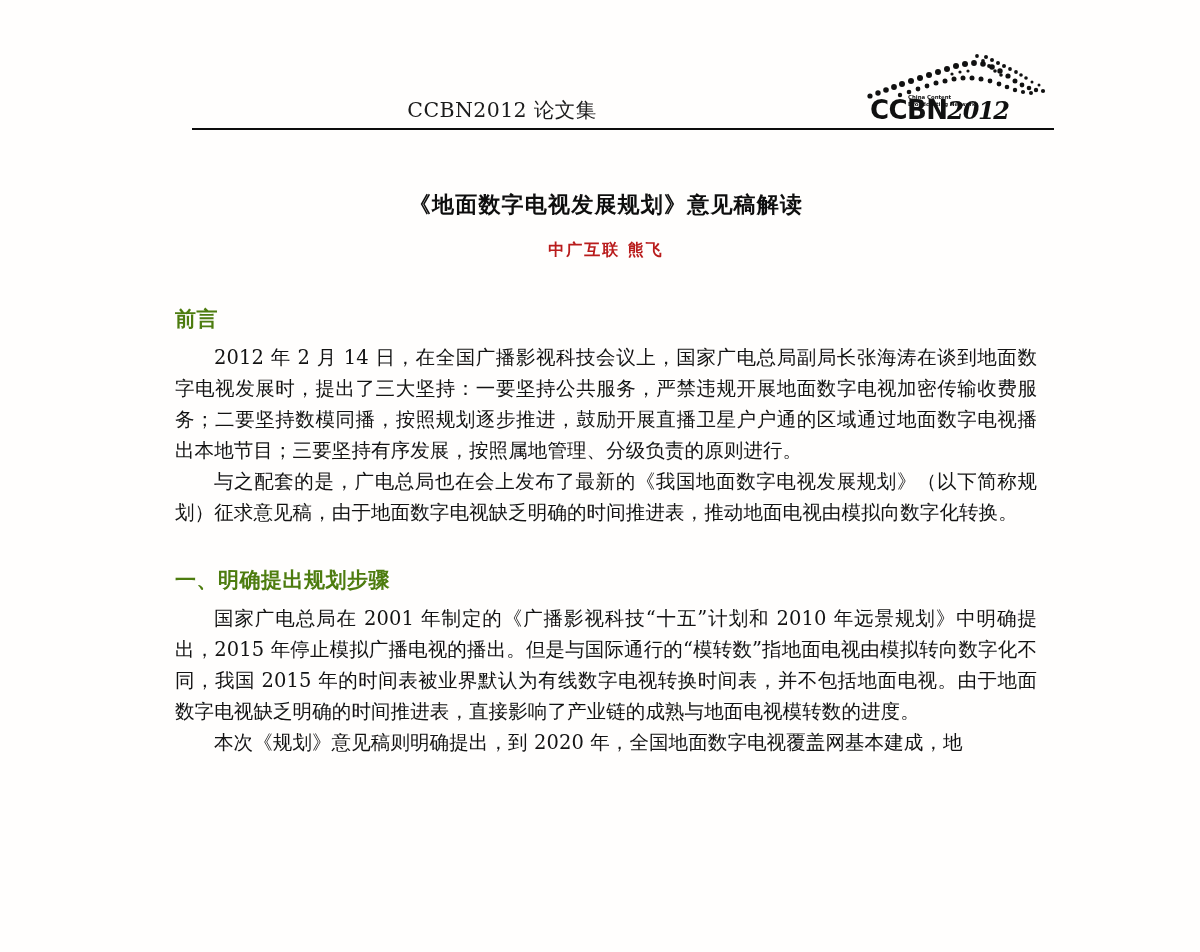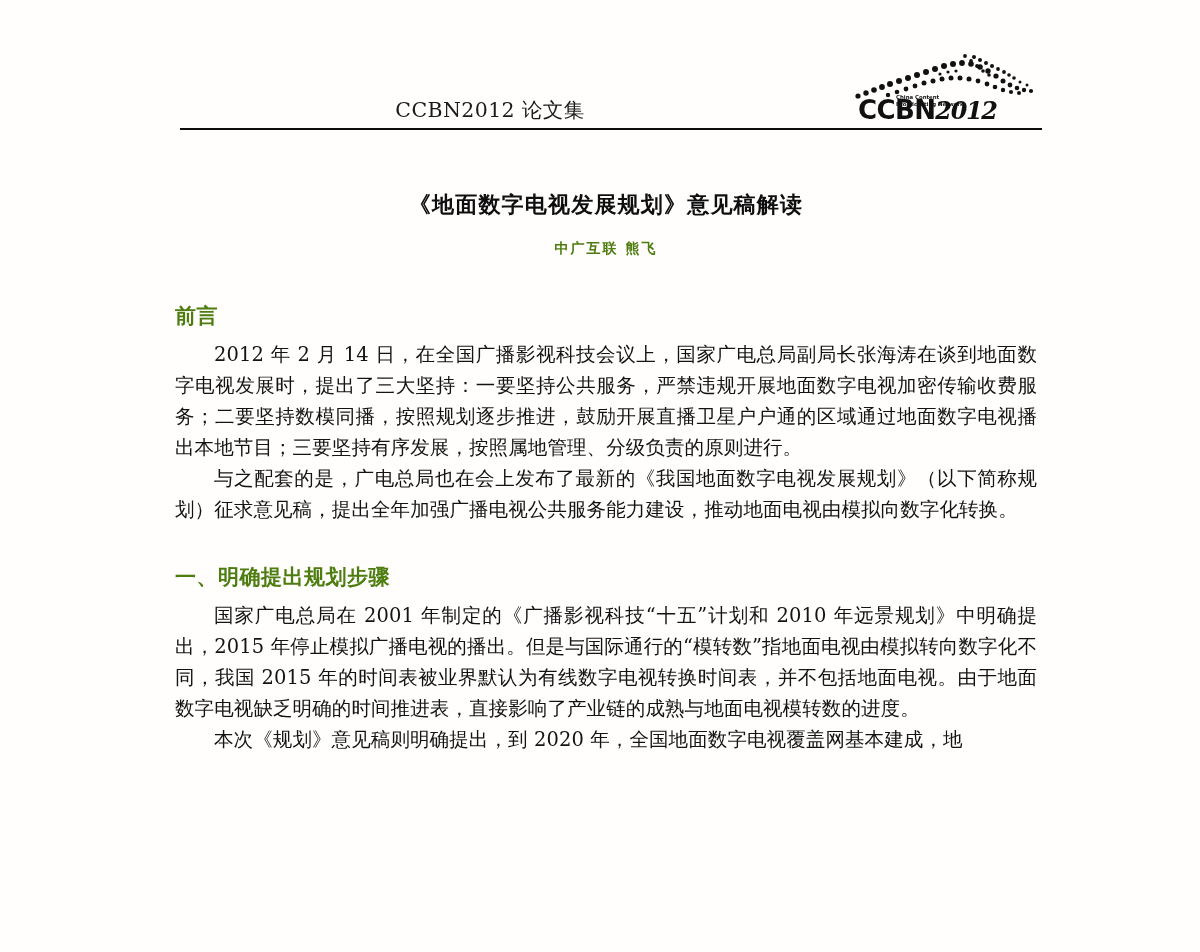--- a/index.html
+++ b/index.html
@@ -19,21 +19,21 @@
   .page {
     position: relative;
     width: 1200px;
     height: 952px;
     background: #fffefd;
   }
 
   
   .page-header {
     position: absolute;
-    left: 180px;
+    left: 192px;
     top: 52px;
     width: 862px;
     height: 78px;
   }
   .header-center {
     position: absolute;
     left: 0;
     top: 44px;
     width: 620px;
     text-align: center;
@@ -103,25 +103,25 @@
     font-size: 22px;
     font-weight: 700;
     text-align: center;
     letter-spacing: 1.2px;
     line-height: 1.35;
     color: #0e0e0e;
   }
 
   .doc-author {
     margin: 20px 0 0 0;
-    font-size: 14px;
+    font-size: 16px;
     font-weight: 700;
     text-align: center;
     letter-spacing: 2px;
-    color: #4d7c0f;
+    color: #b91c1c;
   }
 
   .section-heading {
     margin: 0;
     font-size: 21px;
     font-weight: 700;
     letter-spacing: 0.5px;
     color: #4d7c0f;
   }
   .h-preface { margin-top: 44px; }
@@ -228,21 +228,21 @@
   <div class="article">
 
     <h1 class="doc-title">《地面数字电视发展规划》意见稿解读</h1>
 
     <div class="doc-author">中广互联 熊飞</div>
 
     <h2 class="section-heading h-preface">前言</h2>
 
     <p class="para indent">2012 年 2 月 14 日，在全国广播影视科技会议上，国家广电总局副局长张海涛在谈到地面数字电视发展时，提出了三大坚持：一要坚持公共服务，严禁违规开展地面数字电视加密传输收费服务；二要坚持数模同播，按照规划逐步推进，鼓励开展直播卫星户户通的区域通过地面数字电视播出本地节目；三要坚持有序发展，按照属地管理、分级负责的原则进行。</p>
 
-    <p class="para indent">与之配套的是，广电总局也在会上发布了最新的《我国地面数字电视发展规划》（以下简称规划）征求意见稿，提出全年加强广播电视公共服务能力建设，推动地面电视由模拟向数字化转换。</p>
+    <p class="para indent">与之配套的是，广电总局也在会上发布了最新的《我国地面数字电视发展规划》（以下简称规划）征求意见稿，由于地面数字电视缺乏明确的时间推进表，推动地面电视由模拟向数字化转换。</p>
 
     <h2 class="section-heading h-section1">一、明确提出规划步骤</h2>
 
     <p class="para indent">国家广电总局在 2001 年制定的《广播影视科技“十五”计划和 2010 年远景规划》中明确提出，2015 年停止模拟广播电视的播出。但是与国际通行的“模转数”指地面电视由模拟转向数字化不同，我国 2015 年的时间表被业界默认为有线数字电视转换时间表，并不包括地面电视。由于地面数字电视缺乏明确的时间推进表，直接影响了产业链的成熟与地面电视模转数的进度。</p>
 
     <p class="para indent">本次《规划》意见稿则明确提出，到 2020 年，全国地面数字电视覆盖网基本建成，地</p>
 
   </div>
 </div>
 

